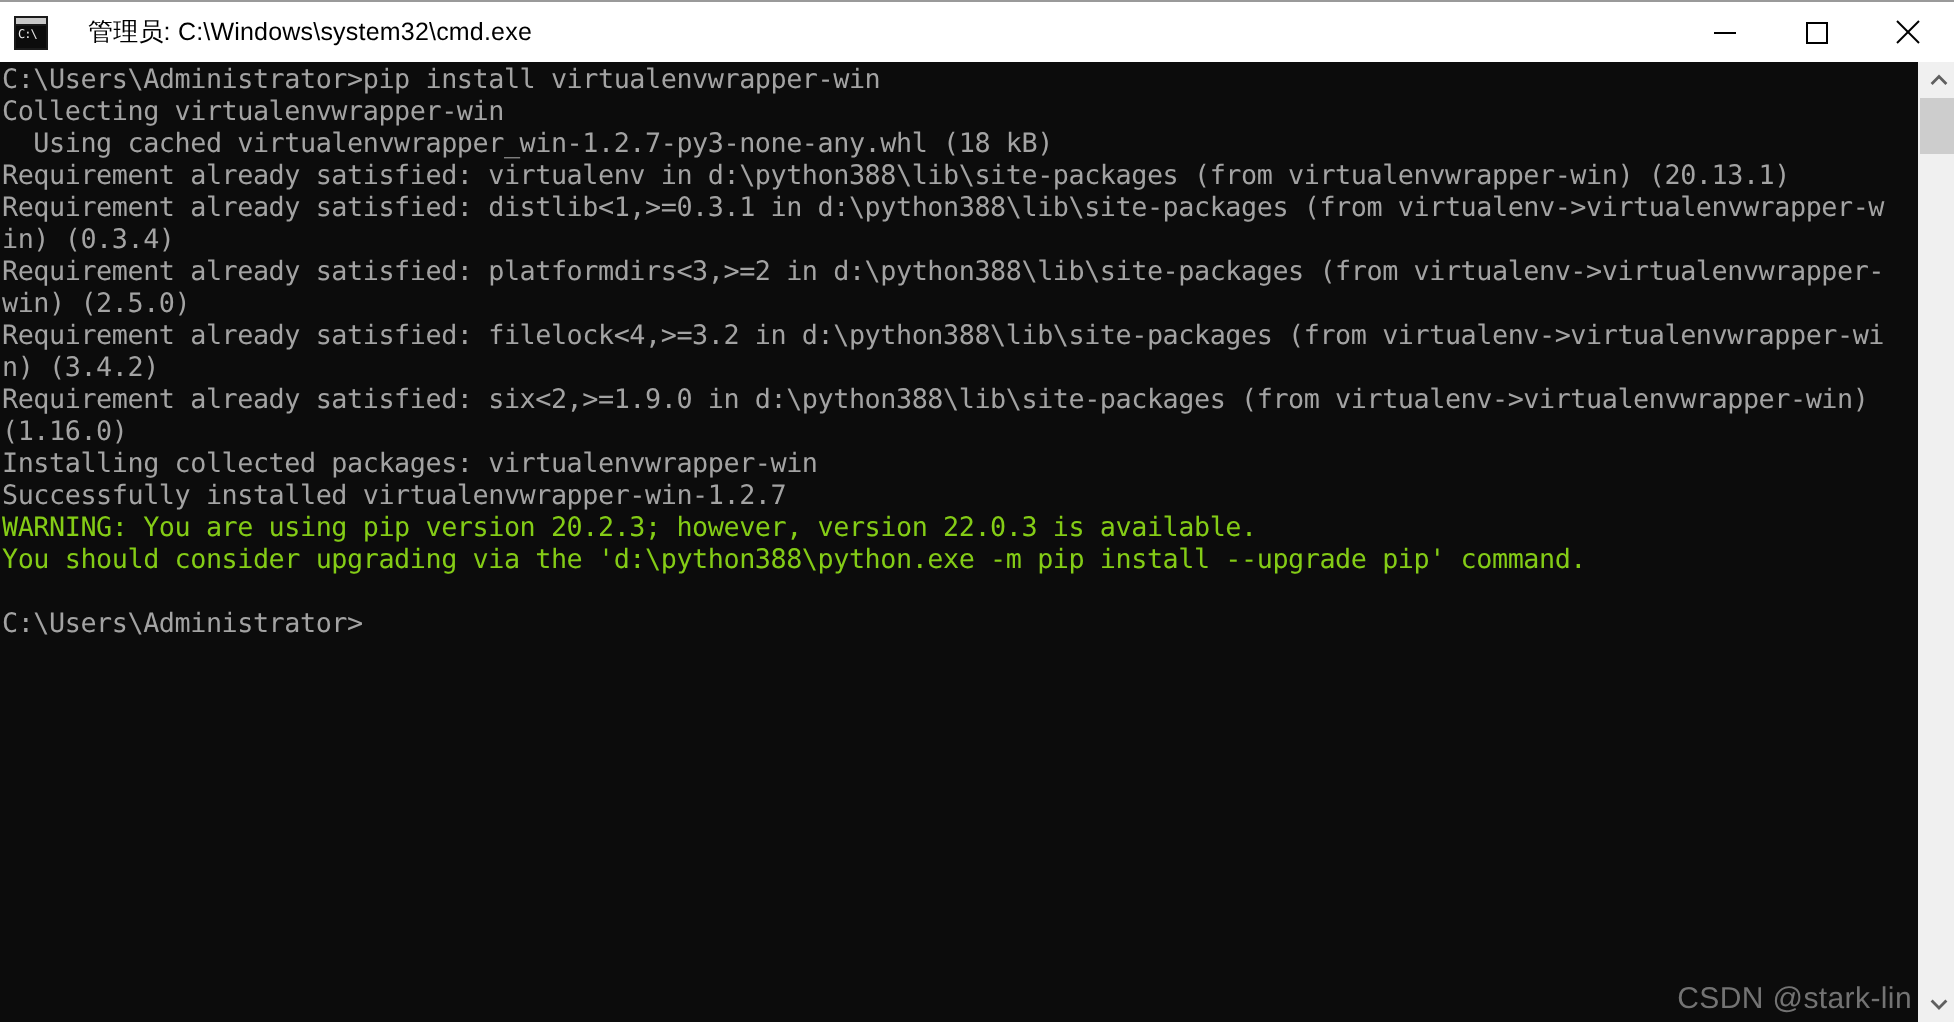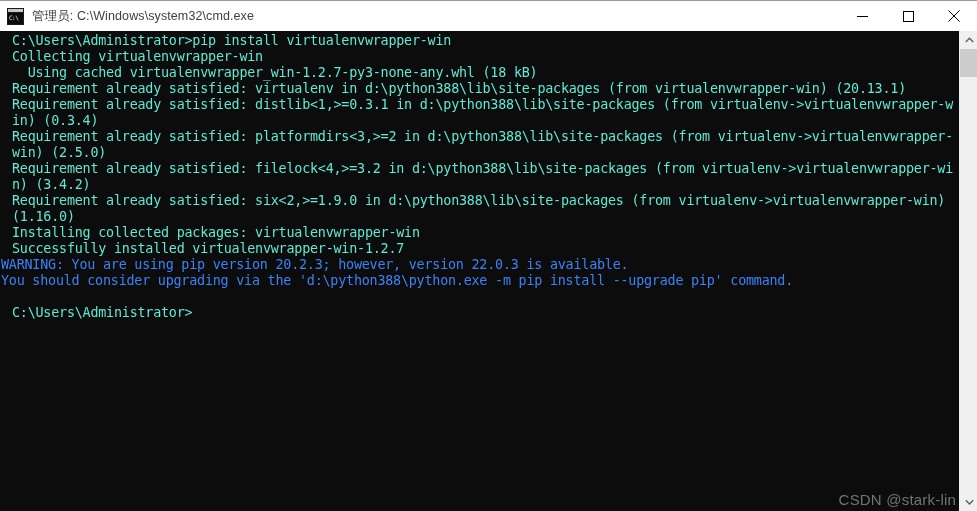--- a/index.html
+++ b/index.html
@@ -60,23 +60,24 @@
     color: #e8e8e8;
     font-family: "DejaVu Sans Mono", monospace;
     font-size: 6px;
     line-height: 10px;
     padding-left: 1px;
     letter-spacing: -0.5px;
   }
   .title-text {
     font-family: "Liberation Sans", sans-serif;
     font-size: 12.5px;
-    color: #404040;
+    color: #000000;
     letter-spacing: 0.1px;
     white-space: nowrap;
+    margin-left: 12px;
   }
   .win-controls {
     position: absolute;
     top: 0;
     right: 0;
     height: 30px;
     display: flex;
   }
   .win-btn {
     width: 46px;
@@ -102,22 +103,22 @@
     right: 18px;
     padding: 2px 0 0 1px;
     font-family: "DejaVu Sans Mono", "Liberation Mono", monospace;
     font-size: 13.4px;
     line-height: 16px;
     color: #cccccc;
     white-space: pre;
     letter-spacing: -0.22px;
   }
   .console-text .ln { display: block; height: 16px; }
-  .c-white  { color: #5eead4; padding-left: 11px; }
-  .c-yellow { color: #3b82f6; }
+  .c-white  { color: #a3a3a3; }
+  .c-yellow { color: #84cc16; }
 
   .watermark {
     position: absolute;
     right: 21px;
     bottom: 3px;
     font-family: "Liberation Sans", sans-serif;
     font-size: 15px;
     color: #737373;
     white-space: nowrap;
     letter-spacing: 0.2px;

